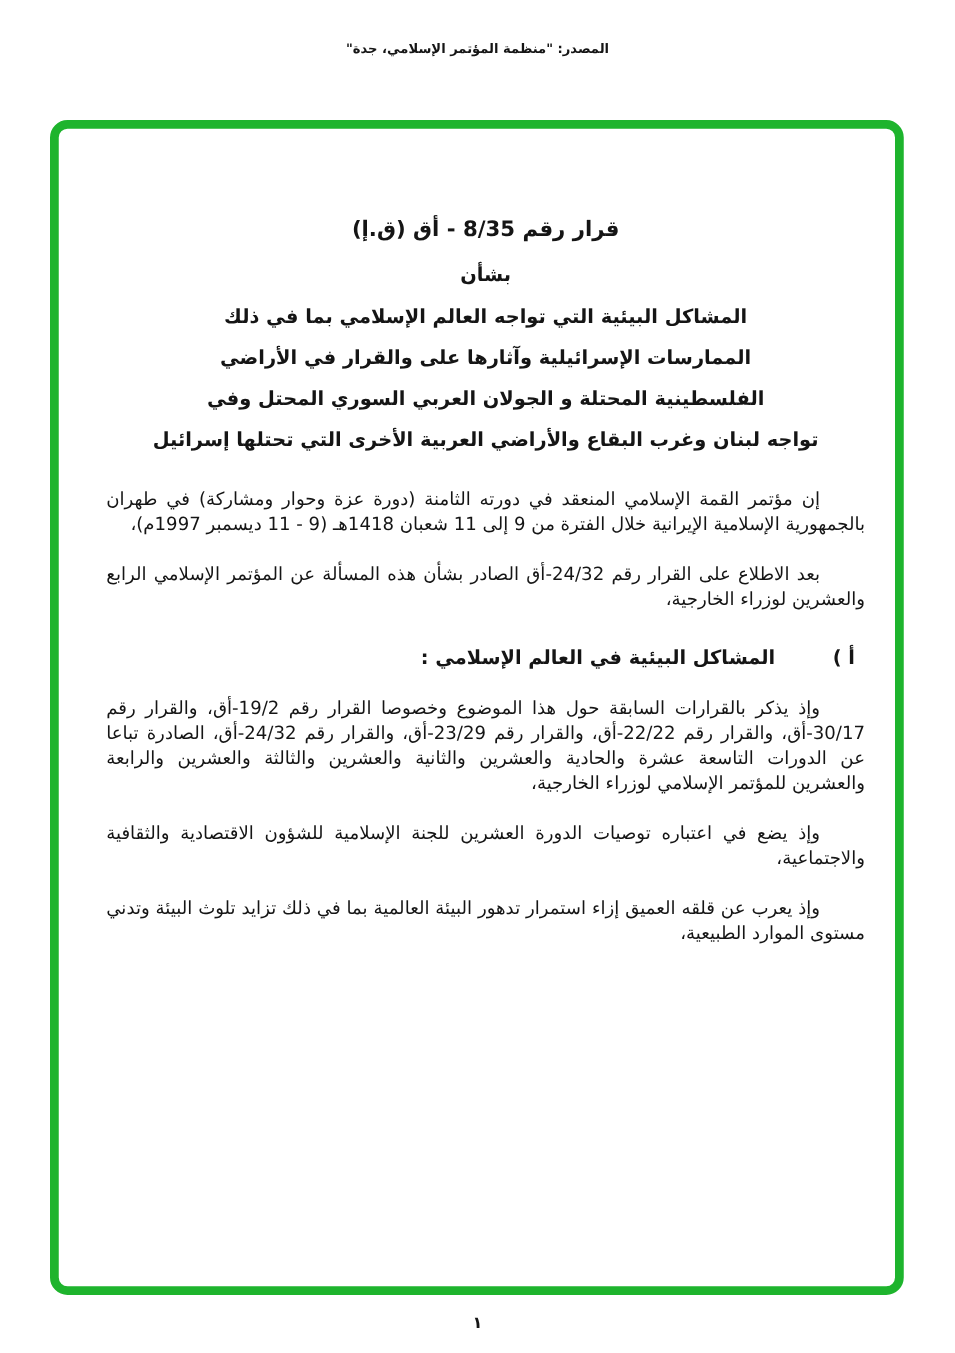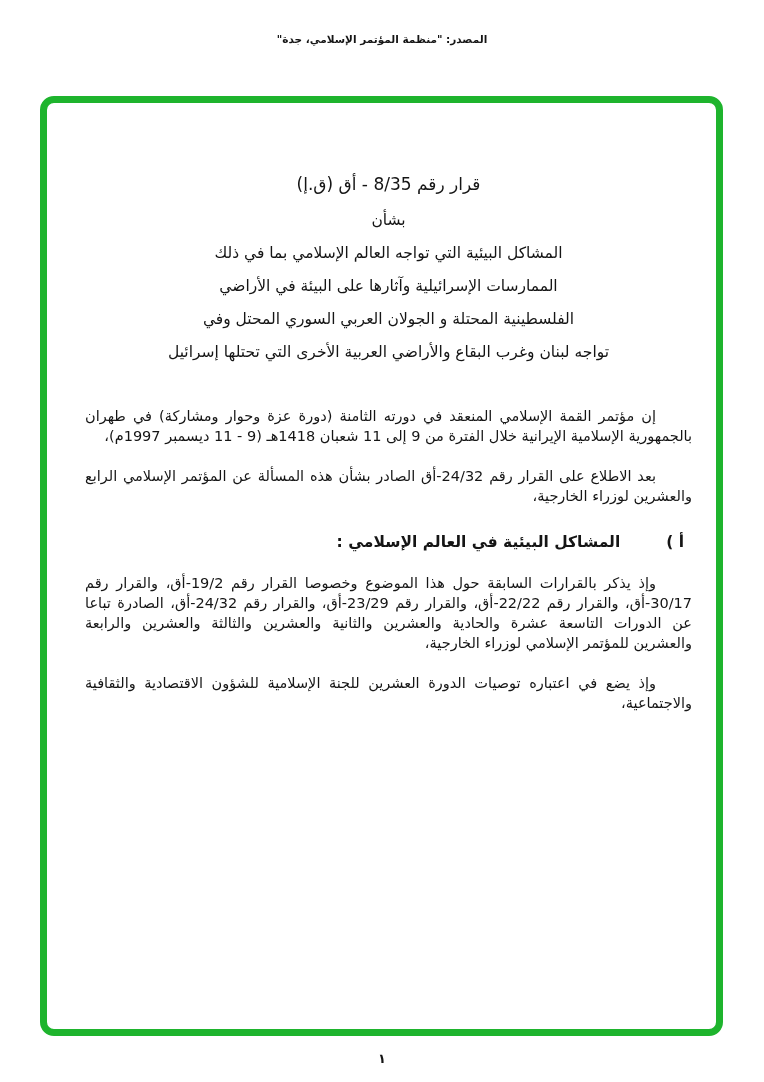--- a/index.html
+++ b/index.html
@@ -53,22 +53,22 @@
     box-sizing: border-box;
     width: 100%;
     height: 100%;
     padding: 64px 24px 0 38px;
     direction: rtl;
     overflow: hidden;
   }
 
   .title-block {
     text-align: center;
-    font-weight: normal;
-    margin-bottom: 37px;
+    font-weight: bold;
+    margin-bottom: 21px;
   }
   .title-main {
     font-size: 17px;
     line-height: 34px;
     margin-bottom: 3px;
   }
   .title-line {
     font-size: 15.5px;
     line-height: 33px;
     text-align: center;
@@ -114,21 +114,21 @@
   <div class="doc-header-line2">المصدر: "منظمة المؤتمر الإسلامي، جدة"</div>
 </div>
 
 <div class="frame">
   <div class="content">
 
     <div class="title-block">
       <div class="title-main">قرار رقم 8/35 - أق (ق.إ)</div>
       <div class="title-line">بشأن</div>
       <div class="title-line">المشاكل البيئية التي تواجه العالم الإسلامي بما في ذلك</div>
-      <div class="title-line">الممارسات الإسرائيلية وآثارها على البيئة في الأراضي</div>
+      <div class="title-line">الممارسات الإسرائيلية وآثارها على والقرار في الأراضي</div>
       <div class="title-line">الفلسطينية المحتلة و الجولان العربي السوري المحتل وفي</div>
       <div class="title-line">تواجه لبنان وغرب البقاع والأراضي العربية الأخرى التي تحتلها إسرائيل</div>
     </div>
 
     <p class="para">
       <span class="lead"></span><span>إن مؤتمر القمة الإسلامي المنعقد في دورته الثامنة (دورة عزة وحوار ومشاركة) في طهران بالجمهورية الإسلامية الإيرانية خلال الفترة من 9 إلى 11 شعبان 1418هـ (9 - 11 ديسمبر 1997م)،</span>
     </p>
 
     <p class="para">
       <span class="lead">بعد الاطلاع</span><span> على القرار رقم 24/32-أق الصادر بشأن هذه المسألة عن المؤتمر الإسلامي الرابع والعشرين لوزراء الخارجية،</span>
@@ -140,18 +140,21 @@
     </div>
 
     <p class="para">
       <span class="lead">وإذ يذكر</span><span> بالقرارات السابقة حول هذا الموضوع وخصوصا القرار رقم 19/2-أق، والقرار رقم 30/17-أق، والقرار رقم 22/22-أق، والقرار رقم 23/29-أق، والقرار رقم 24/32-أق، الصادرة تباعا عن الدورات التاسعة عشرة والحادية والعشرين والثانية والعشرين والثالثة والعشرين والرابعة والعشرين للمؤتمر الإسلامي لوزراء الخارجية،</span>
     </p>
 
     <p class="para">
       <span class="lead">وإذ يضع في اعتباره</span><span> توصيات الدورة العشرين للجنة الإسلامية للشؤون الاقتصادية والثقافية والاجتماعية،</span>
     </p>
 
+    <p class="para">
+      <span class="lead">وإذ يعرب</span><span> عن قلقه العميق إزاء استمرار تدهور البيئة العالمية بما في ذلك تزايد تلوث البيئة وتدني مستوى الموارد الطبيعية،</span>
+    </p>
 
 
   </div>
 </div>
 
 <div class="page-number">١</div>
 
 </body></html>

